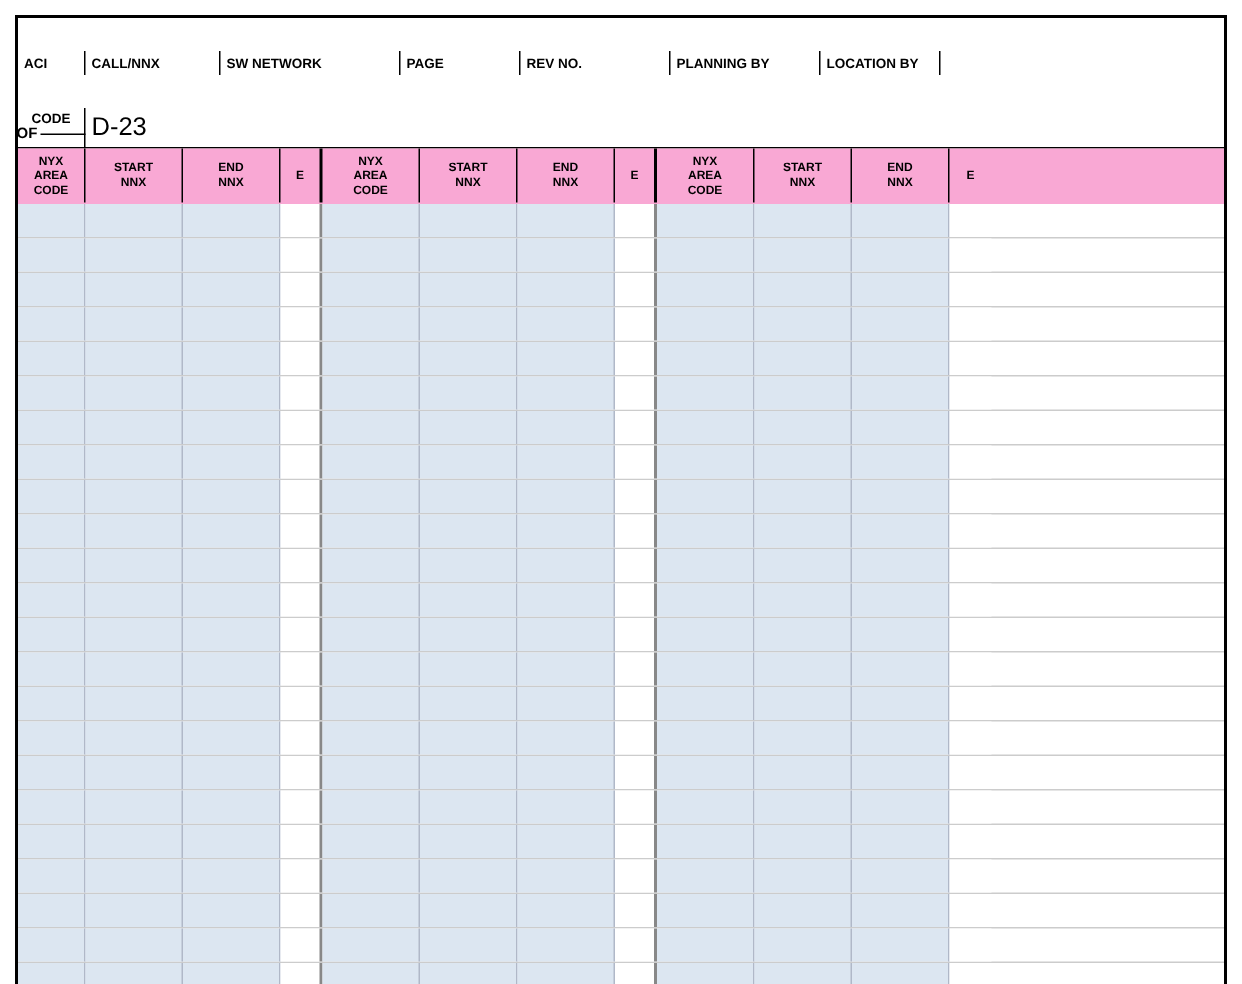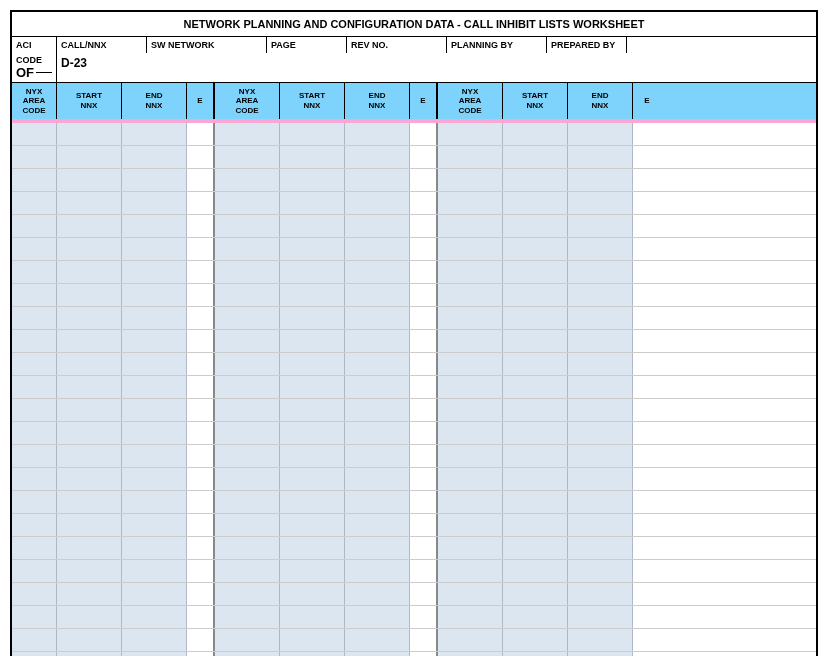--- a/index.html
+++ b/index.html
@@ -27,20 +27,22 @@
       display: grid;
       grid-template-columns: 45px 90px 120px 80px 100px 100px 80px;
       border-bottom: 1px solid #000;
     }
     .header-cell {
       font-size: 9px;
       font-weight: bold;
       padding: 3px 4px;
       border-right: 1px solid #000;
       display: flex;
+      align-items: center;
+      margin-top: 22px;
     }
     .header-cell:last-child { border-right: none; }
     .header-cell.page-cell {
       display: flex;
       flex-direction: column;
       font-size: 9px;
       font-weight: bold;
       padding: 2px 4px;
     }
     .page-of-line {
@@ -49,31 +51,31 @@
       gap: 2px;
       font-size: 9px;
       font-weight: bold;
     }
     .page-underline {
       border-bottom: 1px solid #000;
       width: 30px;
       display: inline-block;
     }
     .d23-cell {
-      font-size: 12px;
-      font-weight: bold;
+      font-size: 17px;
+      font-weight: normal;
       border-right: none;
     }
 
     
     .col-headers {
       display: grid;
       grid-template-columns: 45px 65px 65px 28px 65px 65px 65px 28px 65px 65px 65px 28px;
-      border-bottom: 4px solid #f9a8d4;
-      background: #7dd3fc;
+      border-bottom: 1px solid #f9a8d4;
+      background: #f9a8d4;
     }
     .col-header-cell {
       font-size: 8px;
       font-weight: bold;
       text-align: center;
       padding: 2px 1px;
       border-right: 1px solid #000;
       line-height: 1.2;
       display: flex;
       align-items: center;
@@ -99,21 +101,20 @@
       height: 22px;
     }
     .data-cell:last-child { border-right: none; }
     .data-cell.white-bg { background: #fff; }
   </style>
 </head>
 <body>
 
 <div class="outer-wrapper">
 
-  <div class="title-row">NETWORK PLANNING AND CONFIGURATION DATA - CALL INHIBIT LISTS WORKSHEET</div>
 
   <div class="header-row">
     <div class="header-cell">
       <span>ACI</span>
     </div>
     <div class="header-cell">
       <span>CALL/NNX</span>
     </div>
     <div class="header-cell">
       <span>SW NETWORK</span>
@@ -121,26 +122,26 @@
     <div class="header-cell">
       <span>PAGE</span>
     </div>
     <div class="header-cell">
       <span>REV NO.</span>
     </div>
     <div class="header-cell">
       <span>PLANNING BY</span>
     </div>
     <div class="header-cell" style="flex:1;">
-      <span>PREPARED BY</span>
+      <span>LOCATION BY</span>
     </div>
     <div class="header-cell page-cell">
       <span style="font-weight:bold;font-size:9px;">CODE</span>
       <div class="page-of-line">
-        <span style="font-size:13px;">OF</span>
+        <span style="font-size:10px;">OF</span>
         <span class="page-underline"></span>
       </div>
     </div>
     <div class="header-cell d23-cell">
       <span>D-23</span>
     </div>
   </div>
 
   <div class="col-headers" id="col-headers-row">
   <div class="col-header-cell">NYX<br>AREA<br>CODE</div>

